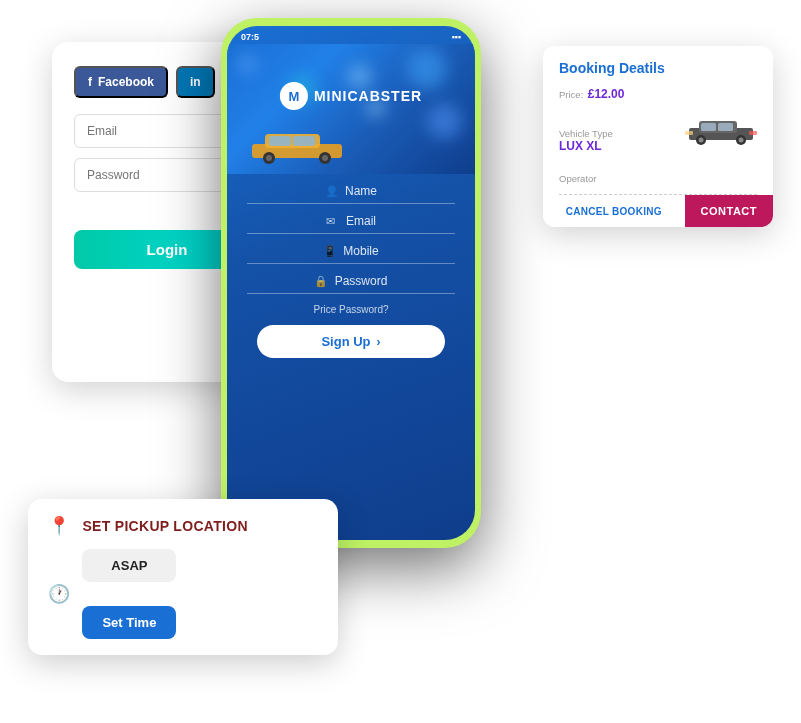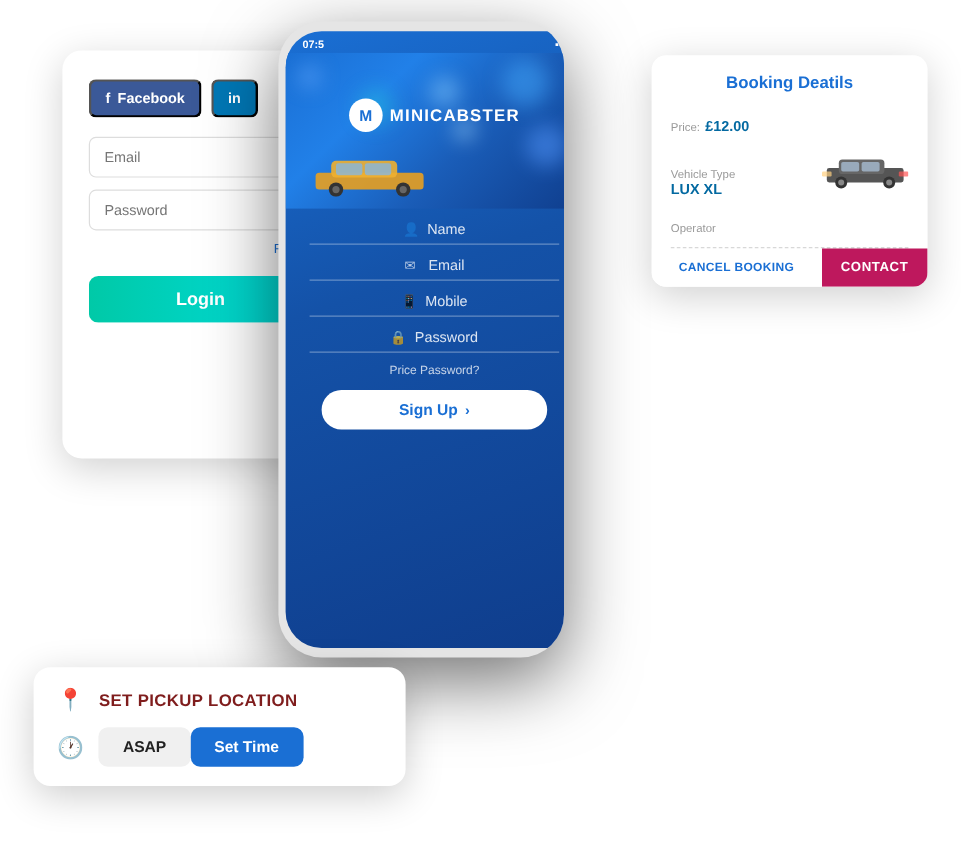--- a/index.html
+++ b/index.html
@@ -8,25 +8,25 @@
       height: 723px;
       background: #fff;
       font-family: -apple-system, BlinkMacSystemFont, 'Segoe UI', sans-serif;
       overflow: hidden;
       position: relative;
     }
 
     
     .phone-frame {
       position: absolute;
-      left: 232px;
+      left: 221px;
       top: 18px;
-      width: 238px;
+      width: 260px;
       height: 530px;
-      background: #e5e5e5;
+      background: #bef264;
       border-radius: 36px;
       box-shadow: 0 20px 60px rgba(0,0,0,0.55);
       z-index: 10;
       overflow: hidden;
     }
     .phone-screen {
       position: absolute;
       top: 8px; left: 6px;
       width: 248px;
       height: 514px;
@@ -230,35 +230,34 @@
       z-index: 20;
       overflow: hidden;
     }
     .booking-card-inner {
       padding: 14px 16px 0;
     }
     .booking-title {
       font-size: 14px;
       font-weight: 700;
       color: #1a6fd4;
-      margin-bottom: 20px;
-      text-align: center;
+      margin-bottom: 8px;
     }
     .booking-row {
       margin-bottom: 6px;
     }
     .booking-label {
       font-size: 9.5px;
       color: #999;
       margin-top: 20px;
     }
     .booking-value {
       font-size: 12px;
       font-weight: 600;
-      color: #0369a1;
+      color: #6d28d9;
     }
     .booking-vehicle-row {
       display: flex;
       align-items: center;
       justify-content: space-between;
     }
     .car-svg {
       width: 72px;
       height: 30px;
     }
@@ -327,21 +326,22 @@
       display: flex;
       align-items: center;
       gap: 12px;
     }
     .time-icon {
       font-size: 18px;
       color: #333;
     }
     .time-buttons {
       display: flex;
-      gap: 0;
+      gap: 24px;
+      flex-direction: column;
     }
     .asap-btn {
       padding: 9px 20px;
       background: #f0f0f0;
       border: none;
       border-radius: 8px;
       font-size: 13px;
       font-weight: 700;
       color: #222;
       cursor: pointer;

